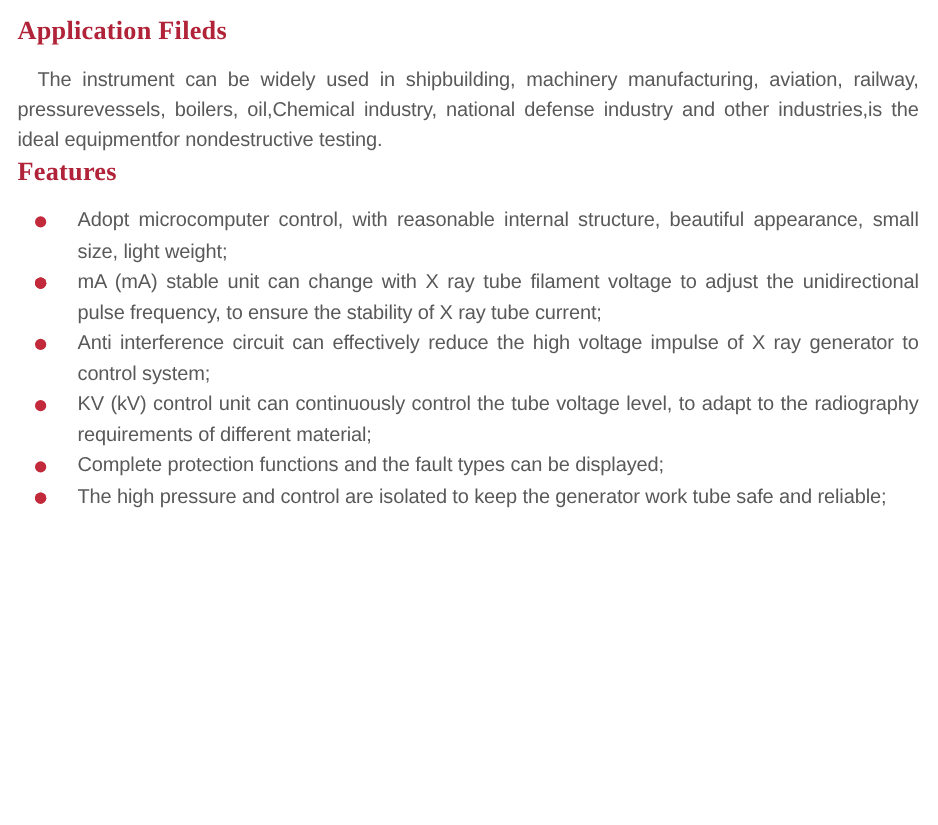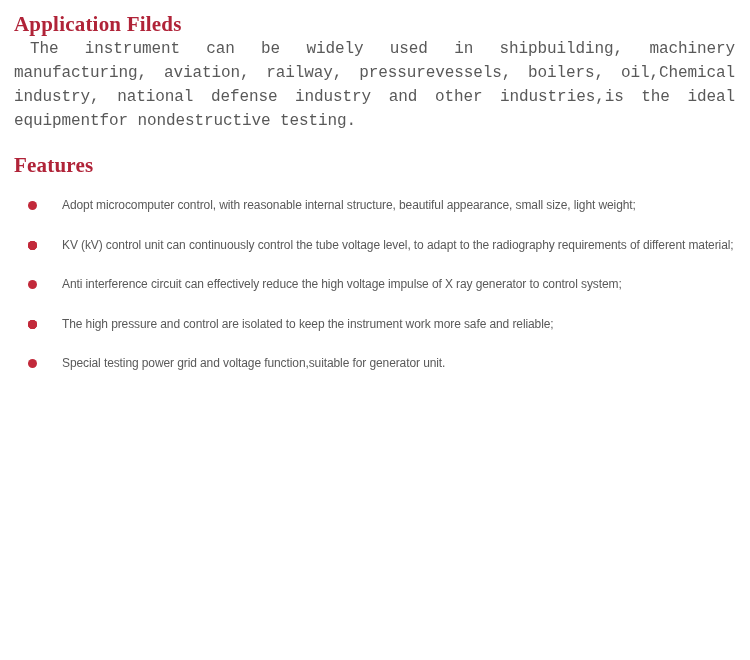--- a/index.html
+++ b/index.html
@@ -21,46 +21,43 @@
   .sec-title {
     font-family: "Liberation Serif", "DejaVu Serif", serif;
     font-weight: bold;
     font-size: 21px;
     line-height: 24px;
     color: #b02338;
     margin: 0;
     letter-spacing: 0.2px;
   }
   .sec-title.second {
-    margin-top: 20px;
   }
   .para {
-    margin: 1px 0 0 0;
+    margin: 17px 0 0 0;
     font-size: 16px;
     line-height: 24px;
     text-align: justify;
     text-indent: 16px;
     color: #595959;
     letter-spacing: -0.1px;
-    font-family: Liberation Mono, monospace;
   }
   ul.features {
     list-style: none;
     margin: 16px 0 0 0;
     padding: 0;
   }
   ul.features li {
     position: relative;
     padding-left: 48px;
-    font-size: 12px;
+    font-size: 16px;
     line-height: 24.5px;
     text-align: justify;
     color: #595959;
     letter-spacing: -0.1px;
-    margin-top: 15px;
   }
   .bullet {
     position: absolute;
     left: 14px;
     top: 8px;
     width: 9px;
     height: 9px;
     border-radius: 50%;
     background: #c2293a;
   }
@@ -82,35 +79,36 @@
       <span>Adopt microcomputer control, with reasonable internal structure, beautiful appearance, small size, light weight;</span>
     </li>
     <li>
       <span class="bullet"></span>
     </li>
     <li>
       <span class="bullet"></span>
     </li>
     <li>
       <span class="bullet"></span>
-      <span>KV (kV) control unit can continuously control the tube voltage level, to adapt to the radiography requirements of different material;</span>
+      <span>mA (mA) stable unit can change with X ray tube filament voltage to adjust the unidirectional pulse frequency, to ensure the stability of X ray tube current;</span>
     </li>
     <li>
       <span class="bullet"></span>
       <span>Anti interference circuit can effectively reduce the high voltage impulse of X ray generator to control system;</span>
     </li>
     <li>
       <span class="bullet"></span>
+      <span>KV (kV) control unit can continuously control the tube voltage level, to adapt to the radiography requirements of different material;</span>
+    </li>
+    <li>
+      <span class="bullet"></span>
+      <span>Complete protection functions and the fault types can be displayed;</span>
     </li>
     <li>
       <span class="bullet"></span>
     </li>
     <li>
       <span class="bullet"></span>
-      <span>The high pressure and control are isolated to keep the instrument work more safe and reliable;</span>
-    </li>
-    <li>
-      <span class="bullet"></span>
-      <span>Special testing power grid and voltage function,suitable for generator unit.</span>
+      <span>The high pressure and control are isolated to keep the generator work tube safe and reliable;</span>
     </li>
   </ul>
 
 </div>
 
 </body></html>

